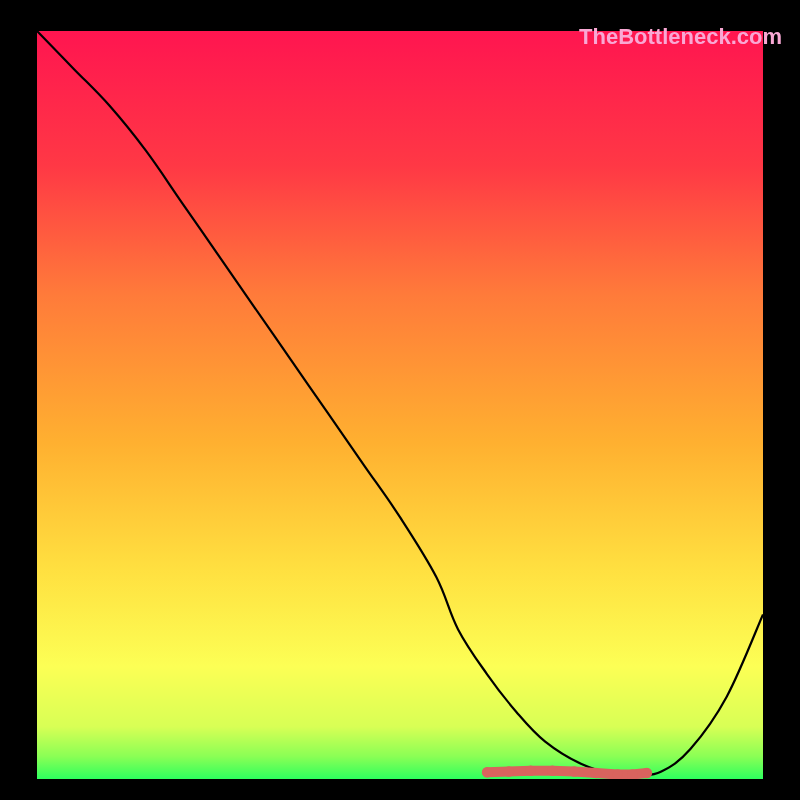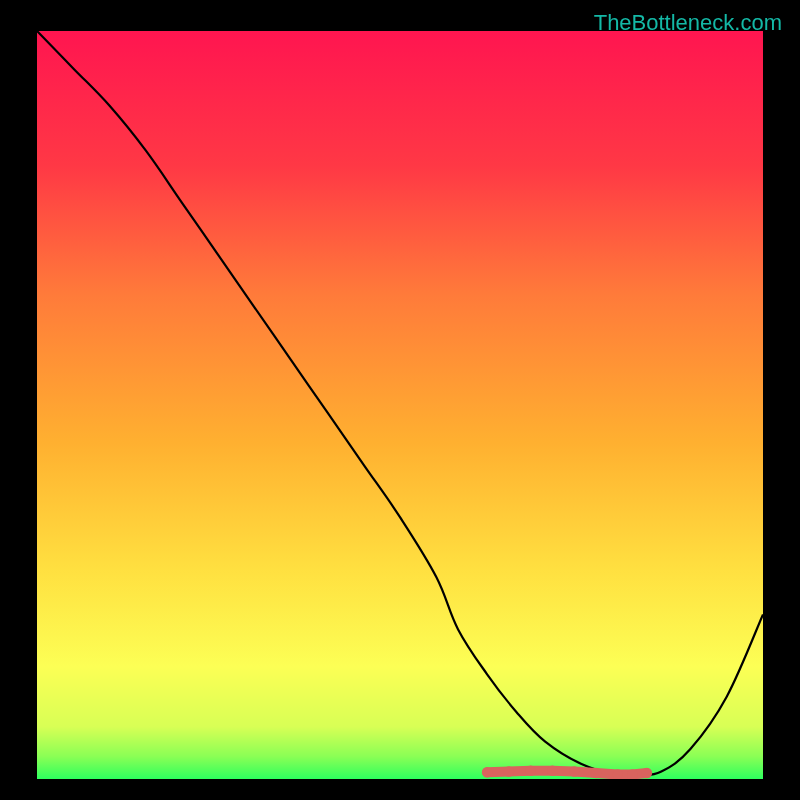--- a/index.html
+++ b/index.html
@@ -9,26 +9,26 @@
     }
     body {
       width: 800px;
       height: 800px;
       background: #000;
       position: relative;
       overflow: hidden;
     }
     .watermark {
       position: absolute;
-      top: 10px;
+      top: 24px;
       right: 18px;
       font-family: Arial, sans-serif;
       font-size: 22px;
-      font-weight: normal;
-      color: #14b8a6;
+      font-weight: bold;
+      color: #f9a8d4;
       z-index: 10;
     }
     .chart-container {
       position: absolute;
       left: 37px;
       top: 31px;
       width: 726px;
       height: 748px;
     }
     .gradient-bg {

